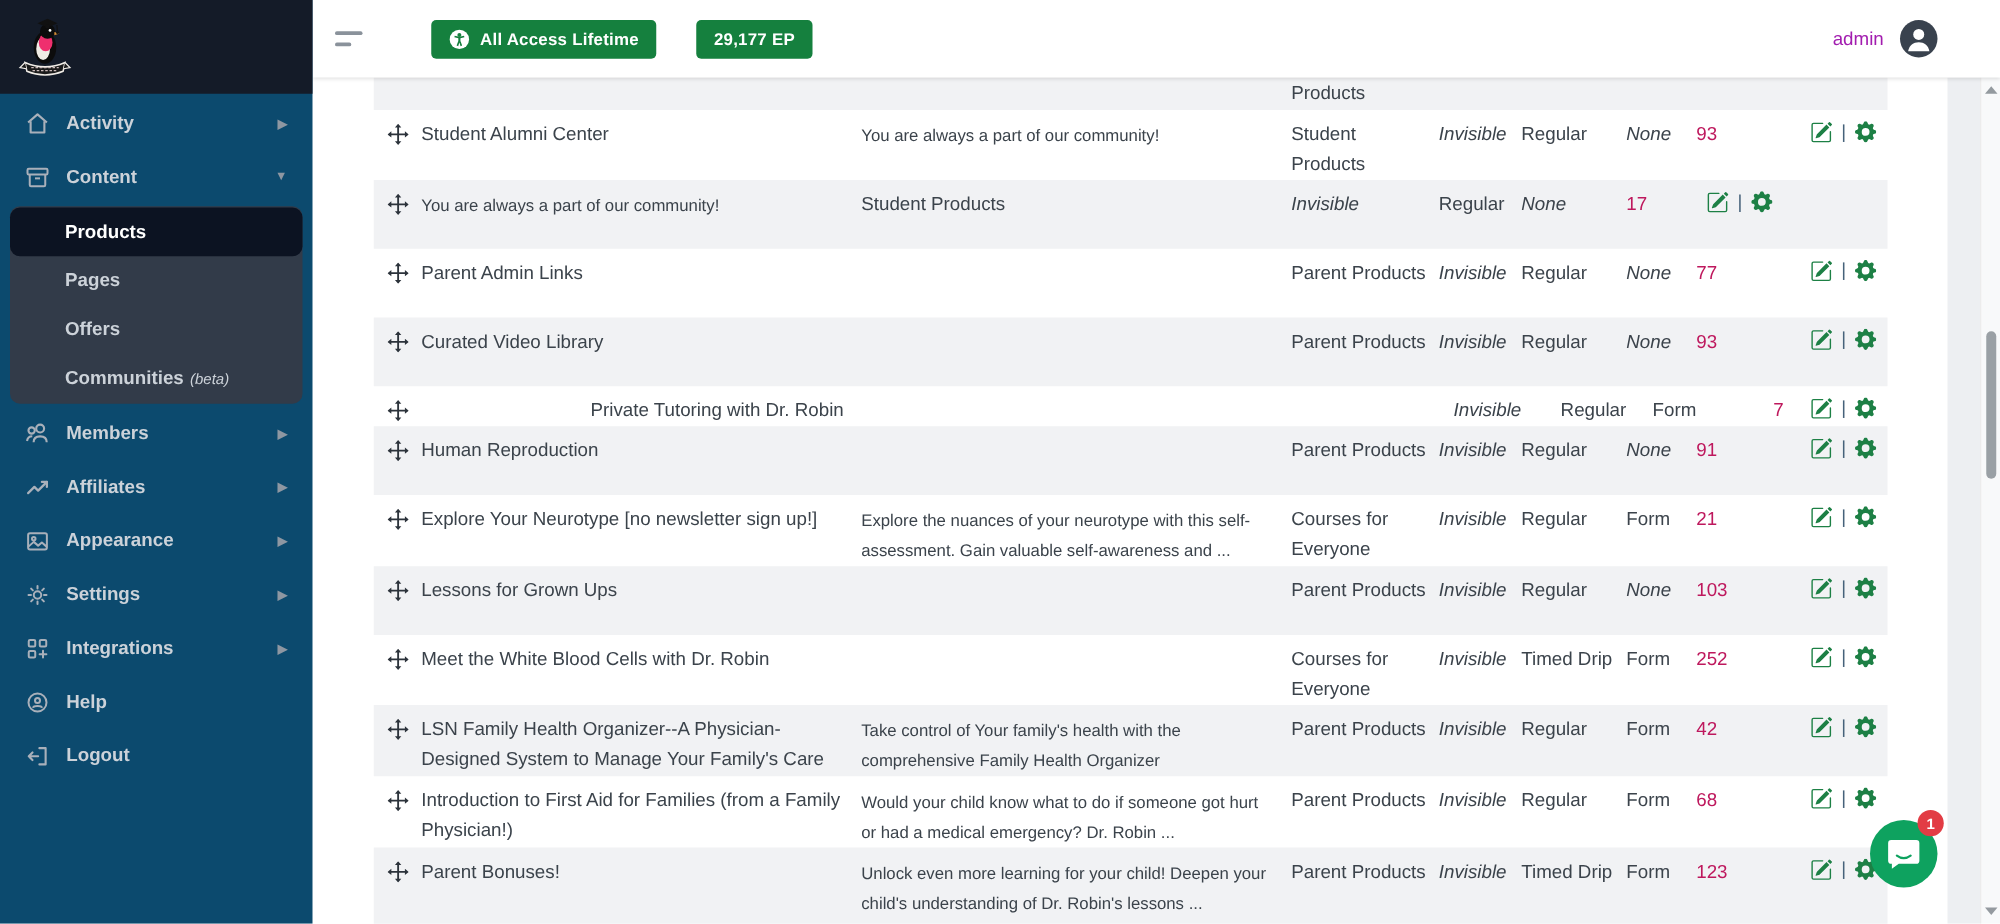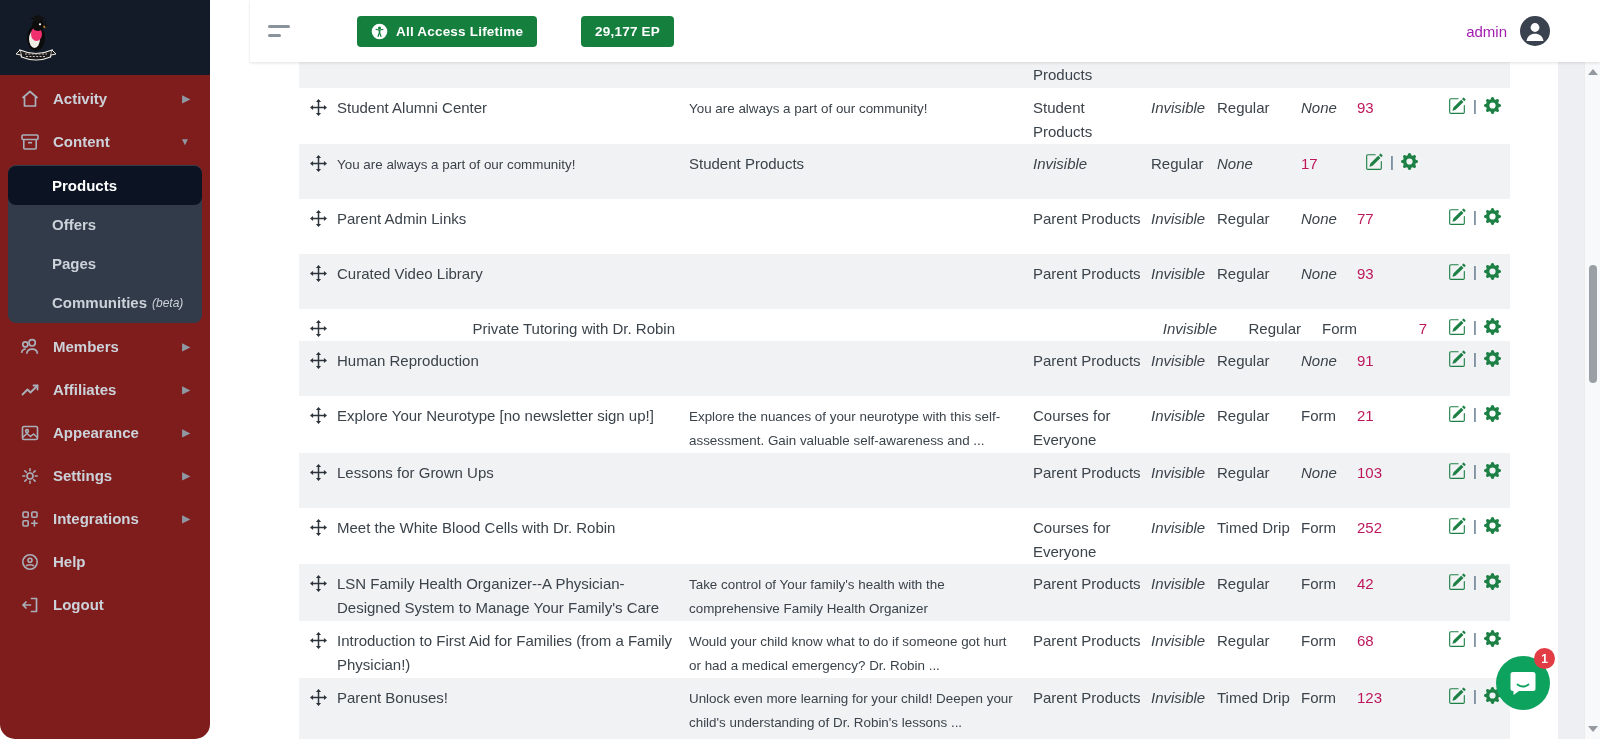--- a/index.html
+++ b/index.html
@@ -1,38 +1,38 @@
 <!DOCTYPE html>
 <html><head>
 <meta charset="utf-8">
 <style>
   * { margin:0; padding:0; box-sizing:border-box; }
   html,body { width:1600px; height:739px; overflow:hidden; background:#fff;
               font-family:"Liberation Sans", sans-serif; }
   #app { position:relative; width:1600px; height:739px; overflow:hidden; }
 
   
-  .sidebar { position:absolute; left:0; top:0; width:210px; height:739px;
-             background:#7f1d1d; z-index:5;border-radius:15px; }
+  .sidebar { position:absolute; left:0; top:0; width:250px; height:739px;
+             background:#0c4a6e; z-index:5; }
   .logo-block { height:75px; background:#141b28; display:flex; align-items:center; padding-left:12px; }
   .nav { padding-top:2px; }
   .nav-item { height:43px; display:flex; align-items:center; padding:0 20px 0 19px;
               color:#ccd2d9; font-size:15px; font-weight:700; cursor:pointer; }
   .nav-item .nicon { width:21px; height:21px; display:flex; align-items:center; justify-content:center; margin-right:13px; flex:none; }
   .nav-item .nlabel { flex:1; }
   .arrow { font-size:10px; color:#8e97a2; flex:none; }
   .submenu { margin:2px 8px; background:#323b49; border-radius:8px; padding:1px 0; }
   .sub-item { height:39px; display:flex; align-items:center; padding-left:44px;
               color:#ccd2d9; font-size:15px; font-weight:700; cursor:pointer; }
   .sub-item.active { background:#0c1322; border-radius:8px; color:#fff; }
   .beta { font-style:italic; font-size:12px; font-weight:400; margin-left:5px; }
 
   
   .topbar { position:absolute; left:250px; top:0; width:1350px; height:62px; background:#fff;
-            box-shadow:0 1px 3px rgba(0,0,0,.12); z-index:4; display:flex; align-items:center;gap:12px; }
+            box-shadow:0 1px 3px rgba(0,0,0,.12); z-index:4; display:flex; align-items:center; }
   .hamburger { margin-left:18px; width:24px; cursor:pointer; }
   .hamburger .bar1 { width:22px; height:3px; background:#8a929b; border-radius:2px; }
   .hamburger .bar2 { width:13px; height:3px; background:#8a929b; border-radius:2px; margin-top:6px; }
   .badge { height:31px; border-radius:4px; background:#15803e; color:#fff;
            display:flex; align-items:center; padding:0 14px; font-size:13.5px; font-weight:700;
            letter-spacing:.2px; cursor:pointer; }
   .badge .bicon { margin-right:8px; display:flex; }
   .b1 { margin-left:53px; }
   .b2 { margin-left:32px; }
   .top-right { margin-left:auto; display:flex; align-items:center; margin-right:50px; }
@@ -129,24 +129,24 @@
         </span>
         <span class="nlabel">Content</span>
         <span class="arrow">▼</span>
       </div>
 
       <div class="submenu">
         <div class="sub-item active">
             <span>Products</span>
           </div>
         <div class="sub-item">
-            <span>Offers</span>
+            <span>Pages</span>
           </div>
         <div class="sub-item">
-            <span>Pages</span>
+            <span>Offers</span>
           </div>
         <div class="sub-item">
             <span>Communities</span>
             <span class="beta">(beta)</span>
           </div>
       </div>
 
       <div class="nav-item">
         <span class="nicon">
           <svg width="21" height="21" viewBox="0 0 20 20" fill="none" stroke="#a9b0ba" stroke-width="1.6">

